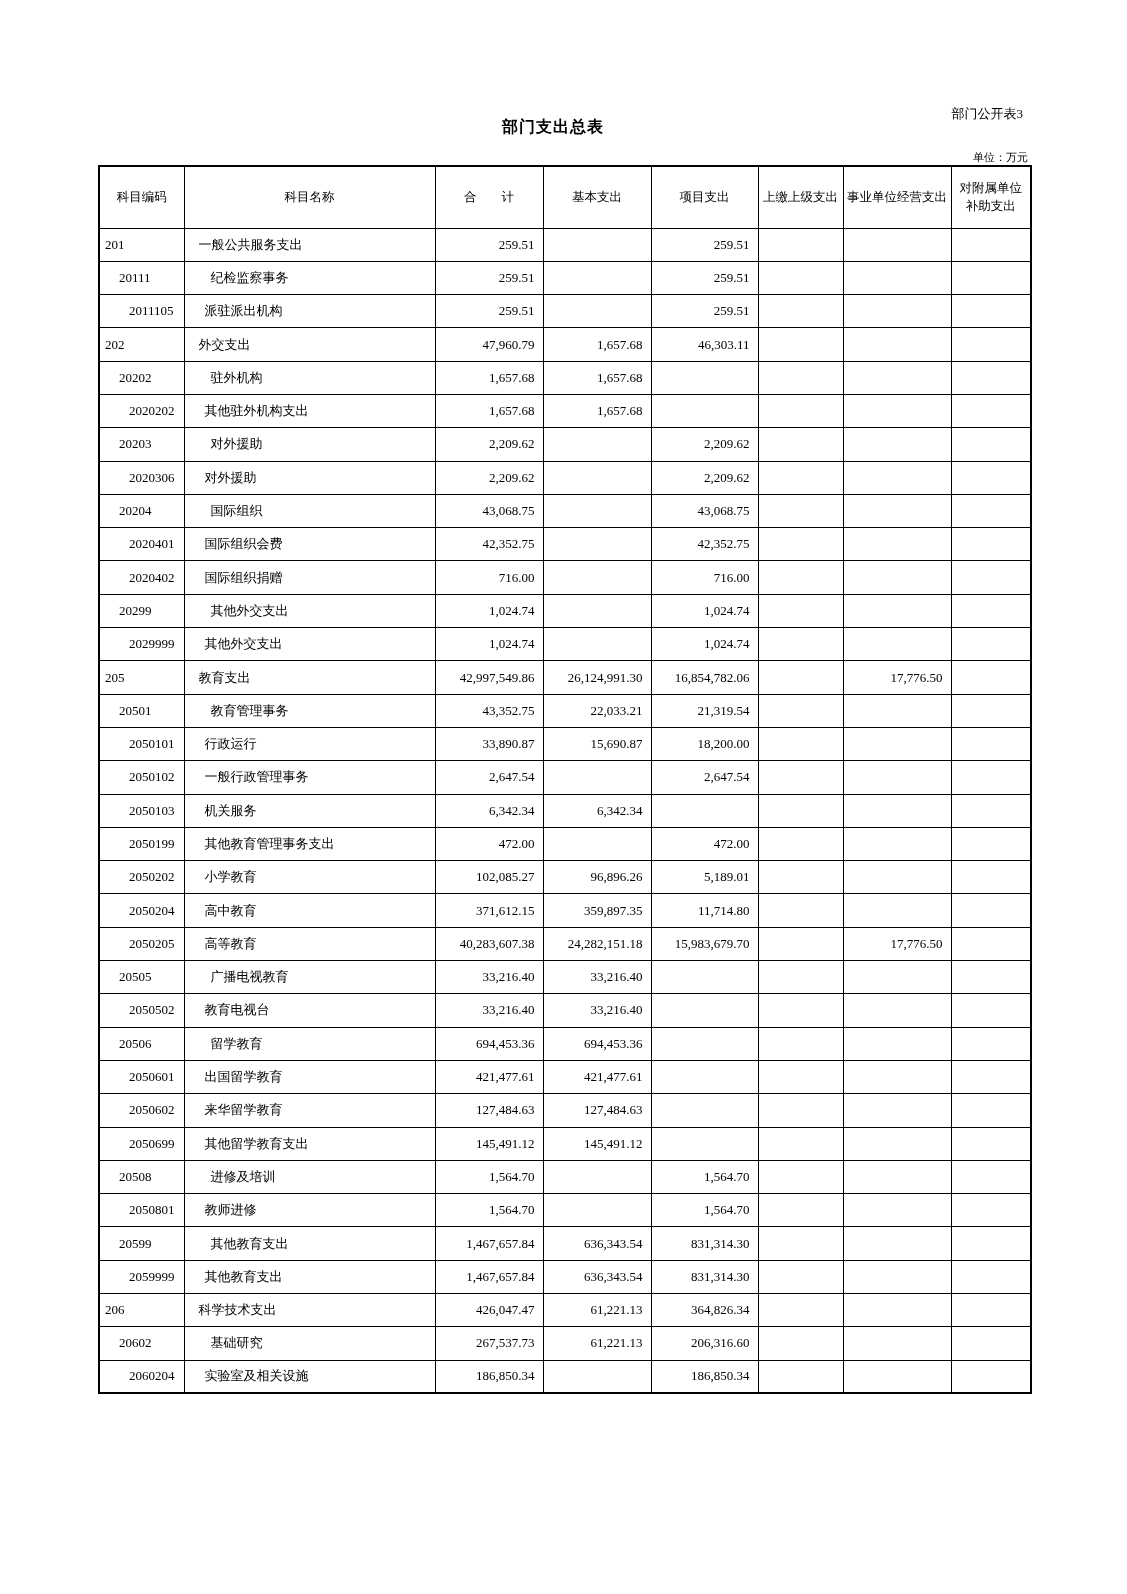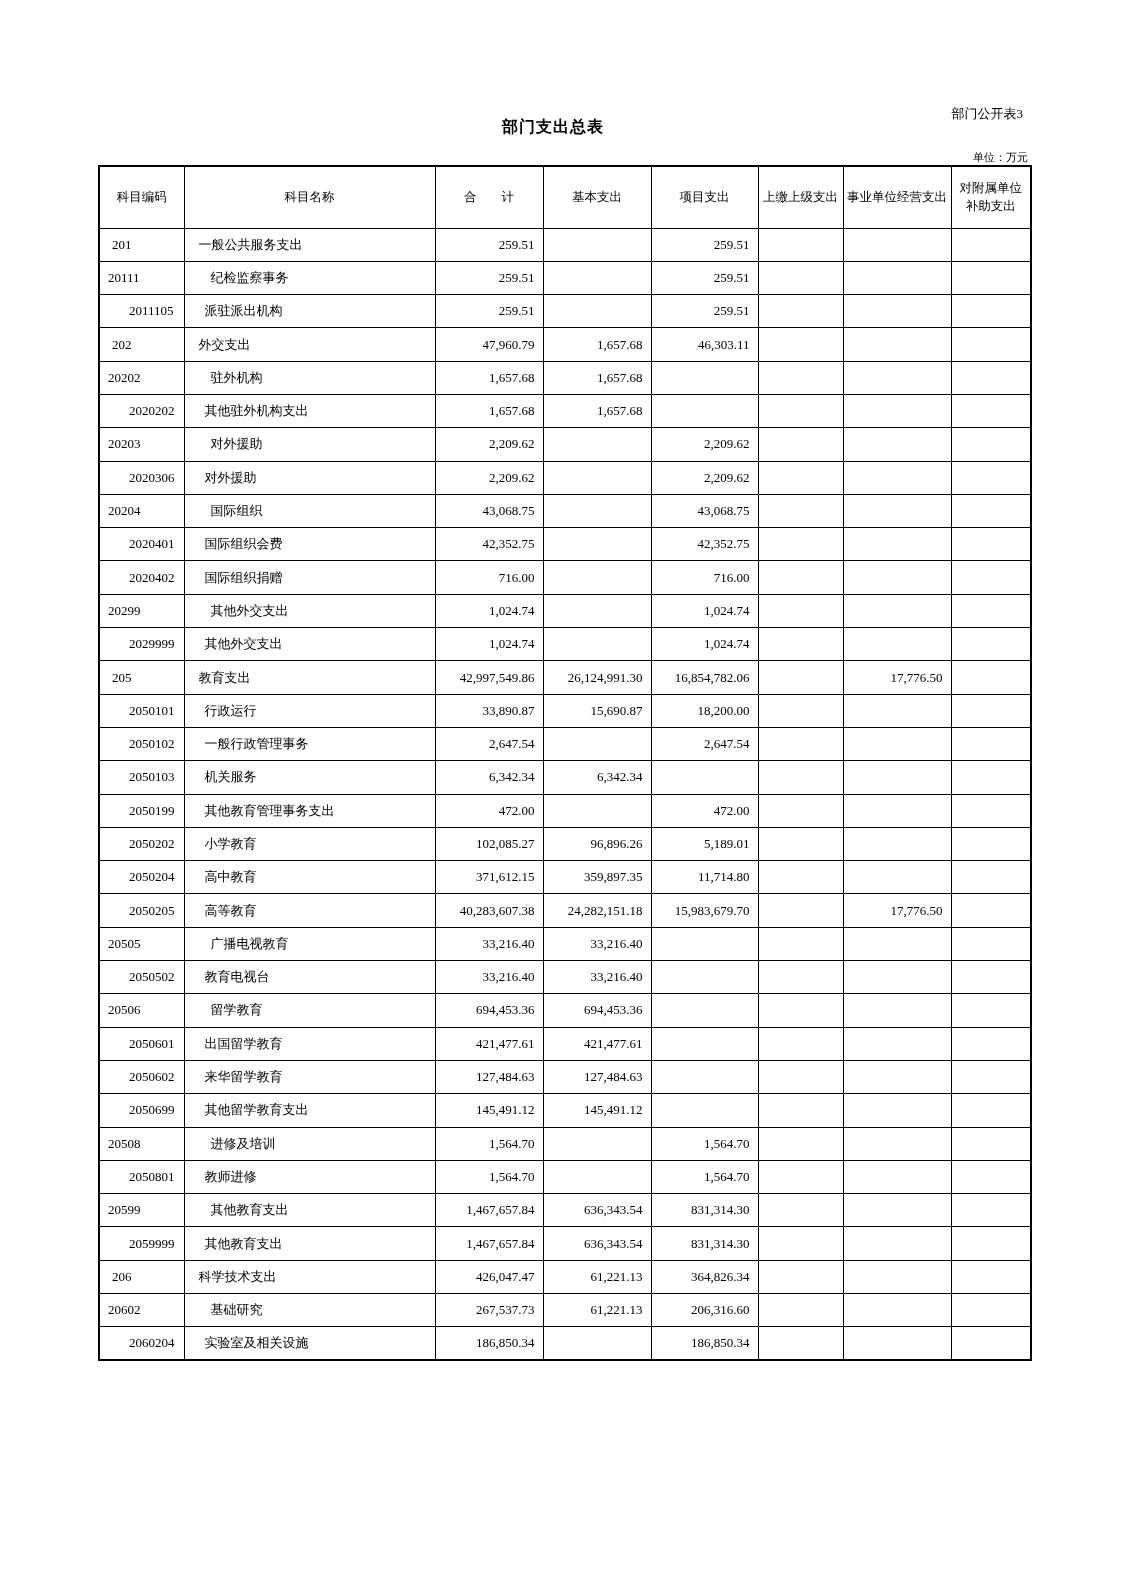--- a/index.html
+++ b/index.html
@@ -59,22 +59,22 @@
     line-height: 1.5;
   }
   .expense tbody td {
     height: 33.3px;
     font-size: 13px;
     vertical-align: middle;
     white-space: nowrap;
   }
   td.cell-code, td.cell-name { text-align: left; }
   td.cell-num { text-align: right; padding-right: 8px; }
-  tr.lv1 td.cell-code { padding-left: 12px; }
-  tr.lv2 td.cell-code { padding-left: 8px; }
+  tr.lv1 td.cell-code { padding-left: 5px; }
+  tr.lv2 td.cell-code { padding-left: 19px; }
   tr.lv3 td.cell-code { padding-left: 29px; }
   tr.lv1 td.cell-name { padding-left: 14px; }
   tr.lv2 td.cell-name { padding-left: 26px; }
   tr.lv3 td.cell-name { padding-left: 20px; margin-left: 28px; }
   .page-number {
     position: absolute;
     top: 1510px;
     left: 0;
     width: 1127px;
     text-align: center;
@@ -246,20 +246,30 @@
         <tr class="lv1">
           <td class="cell-code">205</td>
           <td class="cell-name">教育支出</td>
           <td class="cell-num">42,997,549.86</td>
           <td class="cell-num">26,124,991.30</td>
           <td class="cell-num">16,854,782.06</td>
           <td class="cell-num"></td>
           <td class="cell-num">17,776.50</td>
           <td class="cell-num"></td>
         </tr>
+        <tr class="lv2">
+          <td class="cell-code">20501</td>
+          <td class="cell-name">教育管理事务</td>
+          <td class="cell-num">43,352.75</td>
+          <td class="cell-num">22,033.21</td>
+          <td class="cell-num">21,319.54</td>
+          <td class="cell-num"></td>
+          <td class="cell-num"></td>
+          <td class="cell-num"></td>
+        </tr>
         <tr class="lv3">
           <td class="cell-code">2050101</td>
           <td class="cell-name">行政运行</td>
           <td class="cell-num">33,890.87</td>
           <td class="cell-num">15,690.87</td>
           <td class="cell-num">18,200.00</td>
           <td class="cell-num"></td>
           <td class="cell-num"></td>
           <td class="cell-num"></td>
         </tr>

